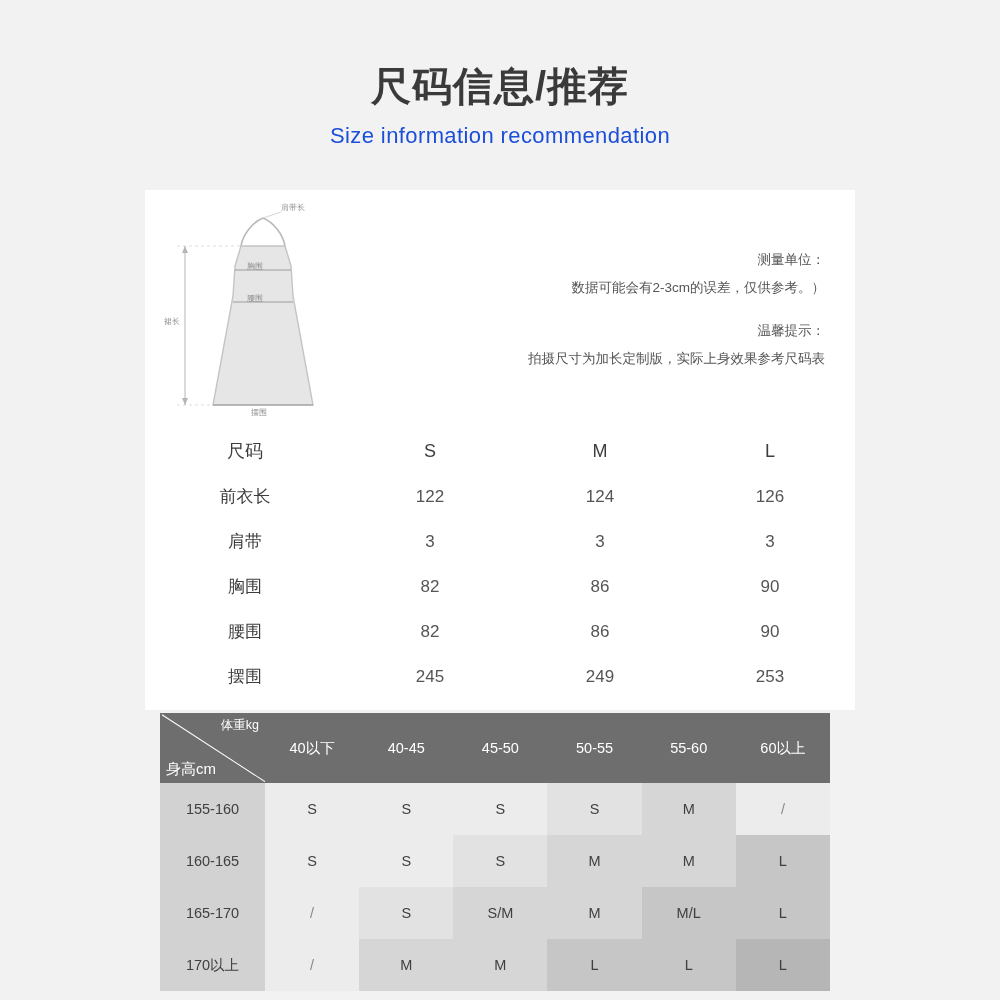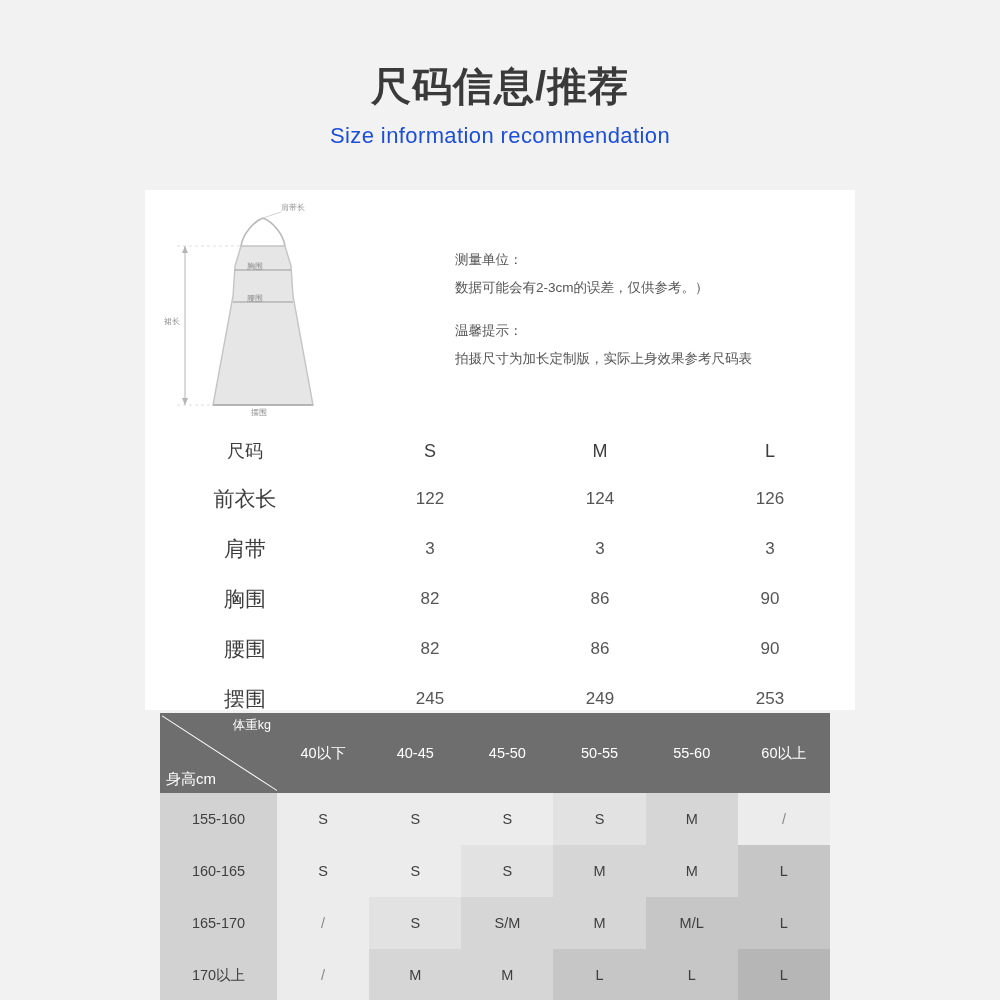--- a/index.html
+++ b/index.html
@@ -47,20 +47,21 @@
     top: 190px;
     width: 710px;
     height: 520px;
     background: #ffffff;
   }
 
   
   .diagram-row {
     position: relative;
     height: 235px;
+    text-align: right;
   }
   .dress-wrap {
     position: absolute;
     left: 18px;
     top: 10px;
     width: 270px;
     height: 225px;
   }
   .notes {
     position: absolute;
@@ -93,21 +94,21 @@
     padding: 11px 0;
     font-weight: normal;
   }
   .size-table tr.head td {
     color: #3d3d3d;
     font-size: 18px;
   }
   .size-table td.rowlabel {
     color: #3d3d3d;
     width: 200px;
-    font-size: 21px;
+    font-size: 17px;
   }
   .size-table td.colv {
     width: 170px;
   }
 
   
   .matrix {
     position: absolute;
     left: 160px;
     top: 713px;
@@ -120,21 +121,21 @@
     text-align: center;
     vertical-align: middle;
     font-size: 14.5px;
     color: #3f3f3f;
     background: #ececec;
   }
   .matrix td.corner {
     width: 105px;
     background: #6e6e6e;
     position: relative;
-    padding: 6px;
+    padding: 0;
     height: 68px;
   }
   .matrix tr.mhead td {
     background: #6e6e6e;
     color: #ffffff;
     height: 68px;
     font-size: 14.5px;
   }
   .matrix td.rhead {
     background: #d2d2d2;

